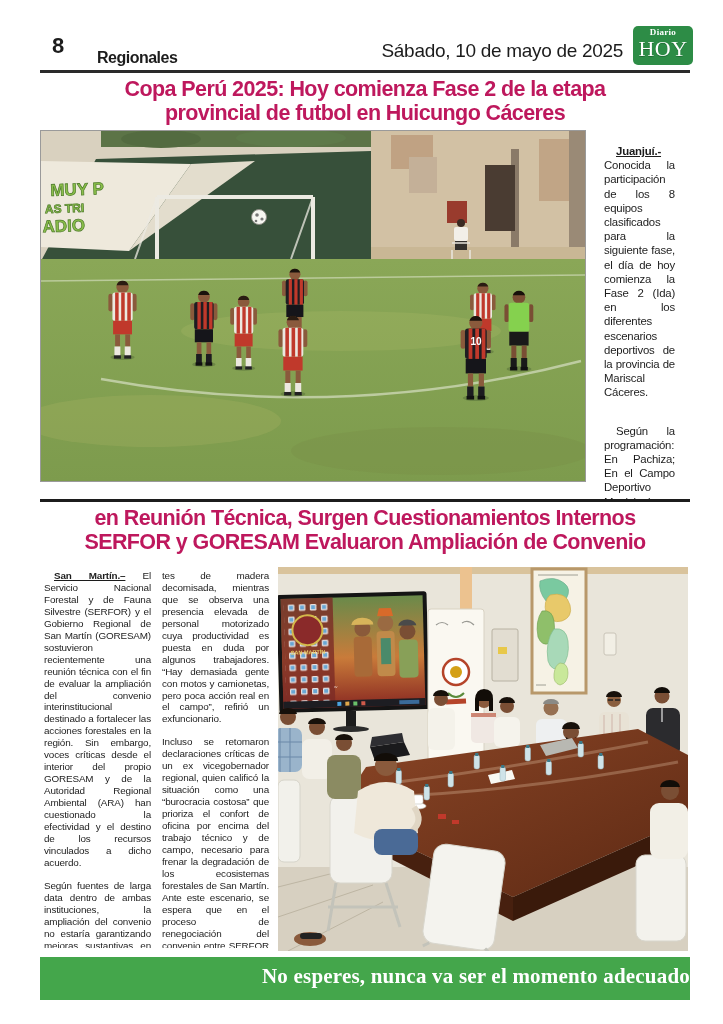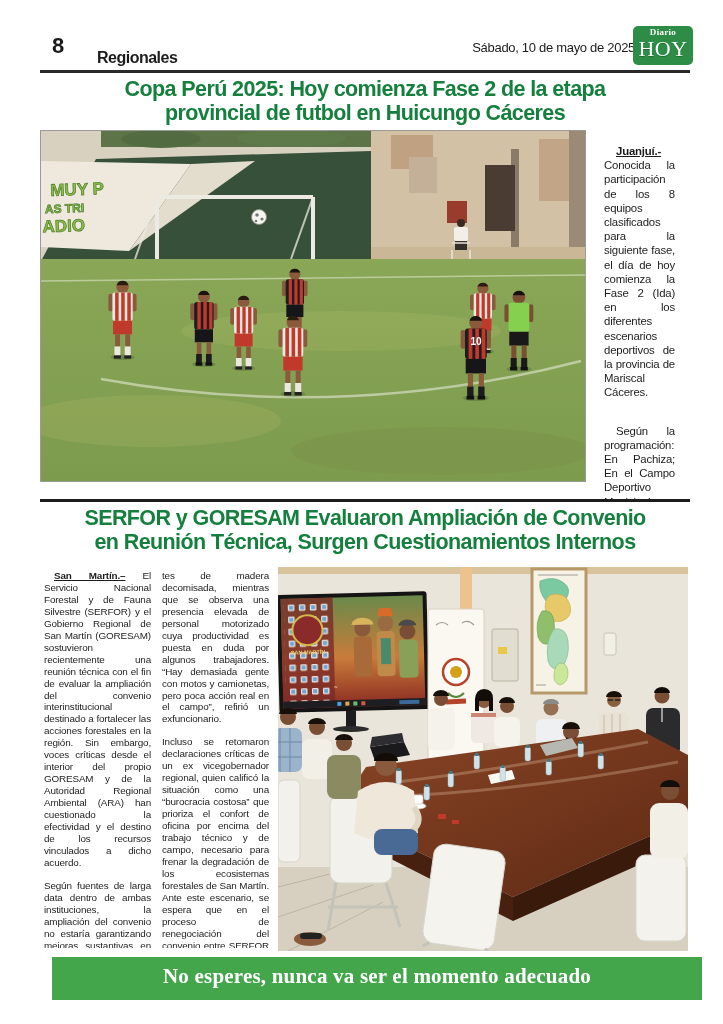--- a/index.html
+++ b/index.html
@@ -1,31 +1,31 @@
 <!DOCTYPE html>
 <html><head>
 <meta charset="utf-8">
 <style>
   html,body{margin:0;padding:0;background:#ffffff;}
   .page{position:relative;width:723px;height:1024px;background:#fff;overflow:hidden;
         font-family:"Liberation Sans",sans-serif;color:#1c1c1c;}
   
   .pagenum{position:absolute;left:52px;top:33px;font-size:22px;font-weight:bold;letter-spacing:-0.5px;}
   .section{position:absolute;left:97px;top:49px;font-size:16px;font-weight:bold;letter-spacing:-0.5px;}
-  .date{position:absolute;right:88px;top:40px;font-size:13px;letter-spacing:-0.3px;}
+  .date{position:absolute;right:100px;top:40px;font-size:19px;letter-spacing:-0.3px;}
   .logo{position:absolute;left:634px;top:27px;width:58px;height:37px;background:#2d8c46;
         border-radius:4px;text-align:center;color:#fff;font-family:"Liberation Serif",serif;
         box-shadow:0 0 0 1px #2d8c46;}
   .logo .top{display:block;font-size:9px;font-weight:bold;line-height:11px;letter-spacing:.3px;}
   .logo .main{display:block;font-size:22px;font-weight:normal;line-height:22px;letter-spacing:.5px;
         text-shadow:0 1px 0 #1e6b33;}
   .hrule{position:absolute;left:40px;top:70px;width:650px;height:2.5px;background:#2a2a2a;}
   
   .title{position:absolute;left:40px;width:650px;text-align:center;font-weight:bold;
-         font-size:21.5px;line-height:24px;letter-spacing:-0.6px;color:#15803d;}
+         font-size:21.5px;line-height:24px;letter-spacing:-0.6px;color:#be185d;}
   .title1{top:77px;}
   .title2{top:506px;}
   
   .photo1{position:absolute;left:40px;top:130px;width:546px;height:352px;border:1px solid #9a9a9a;box-sizing:border-box;}
   .a1col{position:absolute;left:588px;top:128px;width:103px;height:372px;overflow:hidden;
          font-size:11.4px;line-height:14.2px;text-align:justify;letter-spacing:-0.2px;}
   .a1col p{margin:16px;}
   .a1col p.ind{text-indent:12px;}
   .a1col p + p{margin-top:24px;}
   .lead{font-weight:bold;text-decoration:underline;}
@@ -35,22 +35,22 @@
   .a2col{position:absolute;top:566px;width:115px;height:382px;overflow:hidden;
          font-size:9.9px;line-height:11.95px;text-align:justify;letter-spacing:-0.15px;}
   .a2col p{margin:4px;}
   .a2col p + p{margin-top:11px;}
   .a2col p.ind{text-indent:10px;}
   .col1{left:40px;}
   .col2{left:158px;}
   .photo2{position:absolute;left:278px;top:567px;width:410px;height:384px;}
   
   .banner{position:absolute;left:40px;top:957px;width:650px;height:43px;background:#44a64b;
-          text-align:center;color:#fff;font-family:"Liberation Serif",serif;font-weight:bold;
-          font-size:21px;line-height:38px;letter-spacing:.2px;margin-left:12px;}
+          text-align:right;color:#fff;font-family:"Liberation Serif",serif;font-weight:bold;
+          font-size:21px;line-height:38px;letter-spacing:.2px;}
   svg{display:block;}
 </style>
 </head>
 <body>
 
 <div class="page">
 
   <div class="pagenum">8</div>
   <div class="section">Regionales</div>
   <div class="date">Sábado, 10 de mayo de 2025</div>
@@ -190,22 +190,22 @@
   </div>
 
   <div class="a1col">
     <p class="ind"><span class="lead">Juanjuí.-</span><span> Conocida la participación de los 8 equipos clasificados para la siguiente fase, el día de hoy comienza la Fase 2 (Ida) en los diferentes escenarios deportivos de la provincia de Mariscal Cáceres.</span></p>
     <p class="ind"><span>Según la programación: En Pachiza; En el Campo Deportivo Municipal,  Ricardo Palma Vs Vencedores de Nuevo Jaén. En Huicungo; En la IE Miguel Grau Seminario, Real Shepte FC  Vs Real Pajarillo. En Juanjuí; En el Estadio Gran Pajaten, Defensor La Merced Vs Lolo Fernández. Y en Pajarillo; En el Campo Deportivo Municipal; Defensor Víveres Vs Sport Loreto. (Hugo Alvear).</span></p>
   </div>
 
   <div class="divider"></div>
 
   <div class="title title2">
+    <div>en Reunión Técnica, Surgen Cuestionamientos Internos</div>
     <div>SERFOR y GORESAM Evaluaron Ampliación de Convenio</div>
-    <div>en Reunión Técnica, Surgen Cuestionamientos Internos</div>
   </div>
 
   <div class="a2col col1">
     <p class="ind"><span class="lead">San Martín.–</span><span> El Servicio Nacional Forestal y de Fauna Silvestre (SERFOR) y el Gobierno Regional de San Martín (GORESAM) sostuvieron recientemente una reunión técnica con el fin de evaluar la ampliación del convenio interinstitucional destinado a fortalecer las acciones forestales en la región. Sin embargo, voces críticas desde el interior del propio GORESAM y de la Autoridad Regional Ambiental (ARA) han cuestionado la efectividad y el destino de los recursos vinculados a dicho acuerdo.</span></p>
     <p><span>Según fuentes de larga data dentro de ambas instituciones, la ampliación del convenio no estaría garantizando mejoras sustantivas en la protección y conservación de los bosques, sino que más bien podría terminar sosteniendo una estructura administrativa sobredimensionada, con personal que no estaría contribuyendo de manera efectiva al control forestal ni a tareas preventivas contra la tala ilegal.</span></p>
 
   </div>
 
   <div class="a2col col2">
     <p><span>tes de madera decomisada, mientras que se observa una presencia elevada de personal motorizado cuya productividad es puesta en duda por algunos trabajadores. “Hay demasiada gente con motos y camionetas, pero poca acción real en el campo”, refirió un exfuncionario.</span></p>

